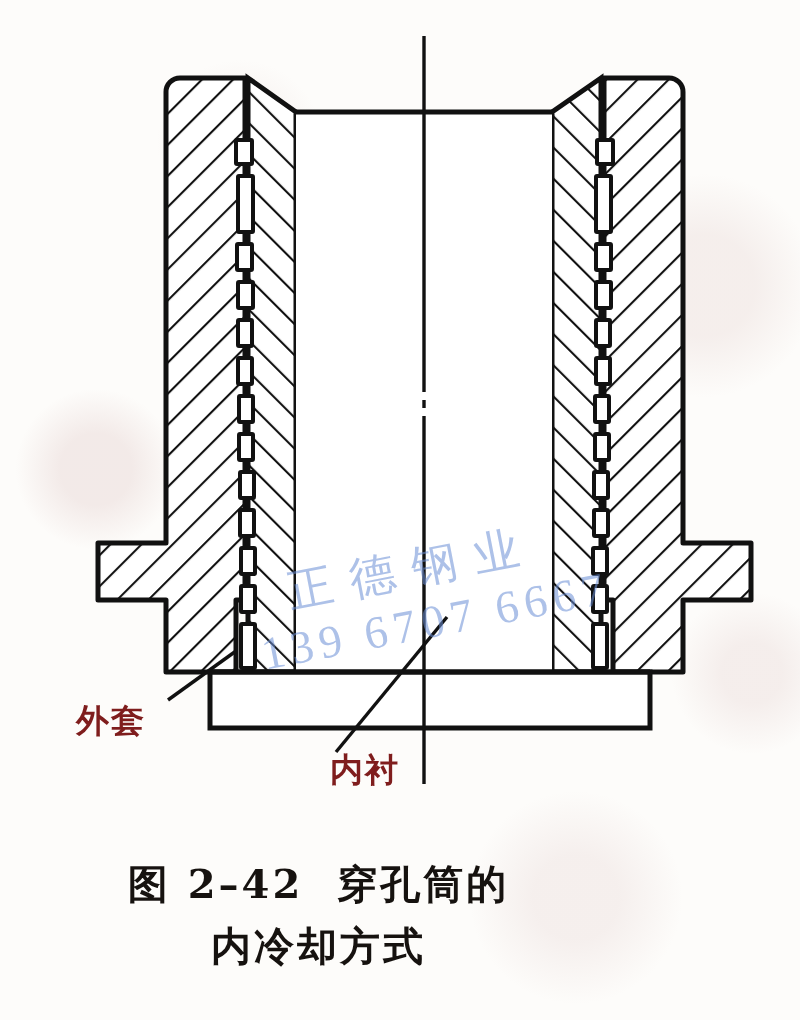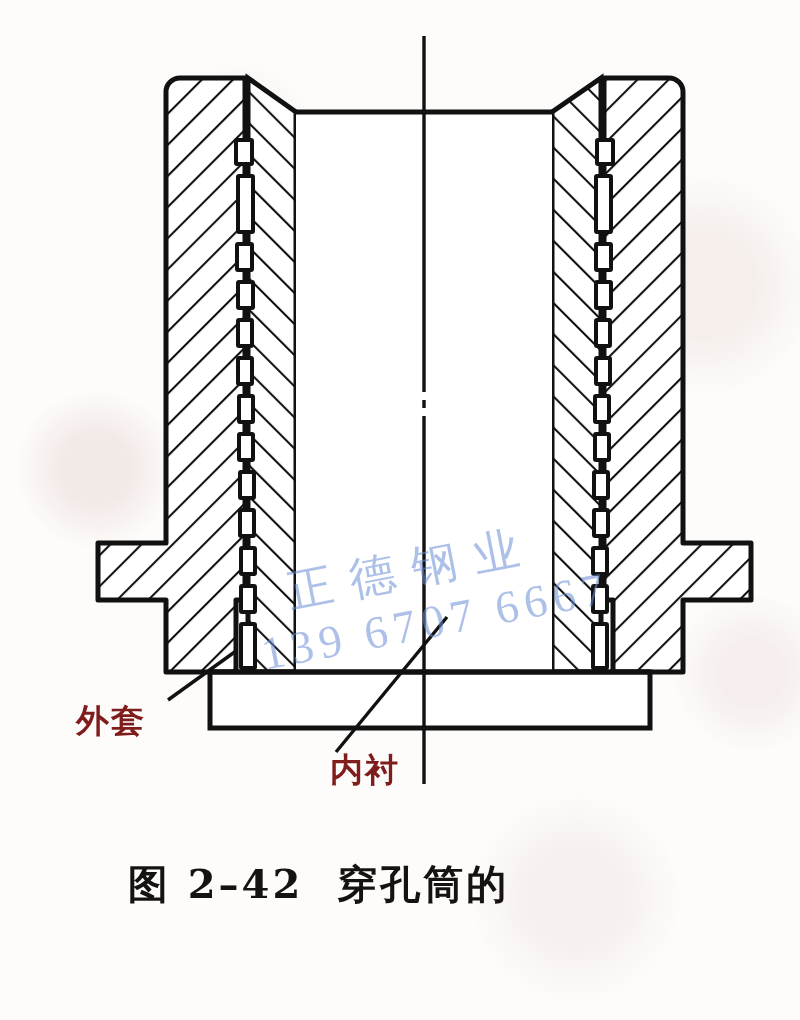--- a/index.html
+++ b/index.html
@@ -182,13 +182,14 @@
 </svg>
 
 <div class="wm" id="wm-brand">正德钢业</div>
 <div class="wm" id="wm-phone">139 6707 6667</div>
 
 <div class="callout" id="label-outer">外套</div>
 <div class="callout" id="label-inner">内衬</div>
 
 <div id="caption">
   <span class="cap-line"><span>图 2</span><span>–</span><span>42</span><span class="cap-gap"></span><span>穿孔筒的</span></span>
+  <span class="cap-line">内冷却方式</span>
 </div>
 
 </body></html>

